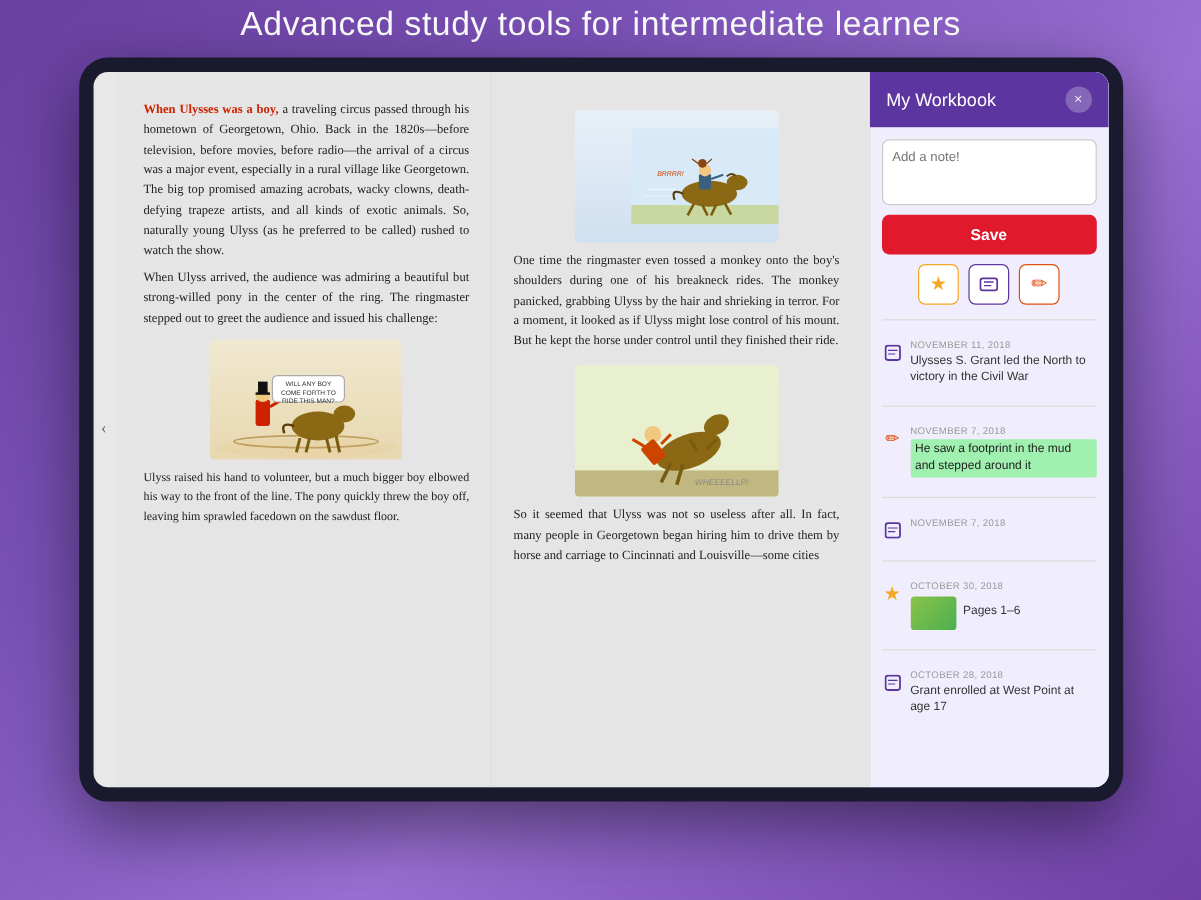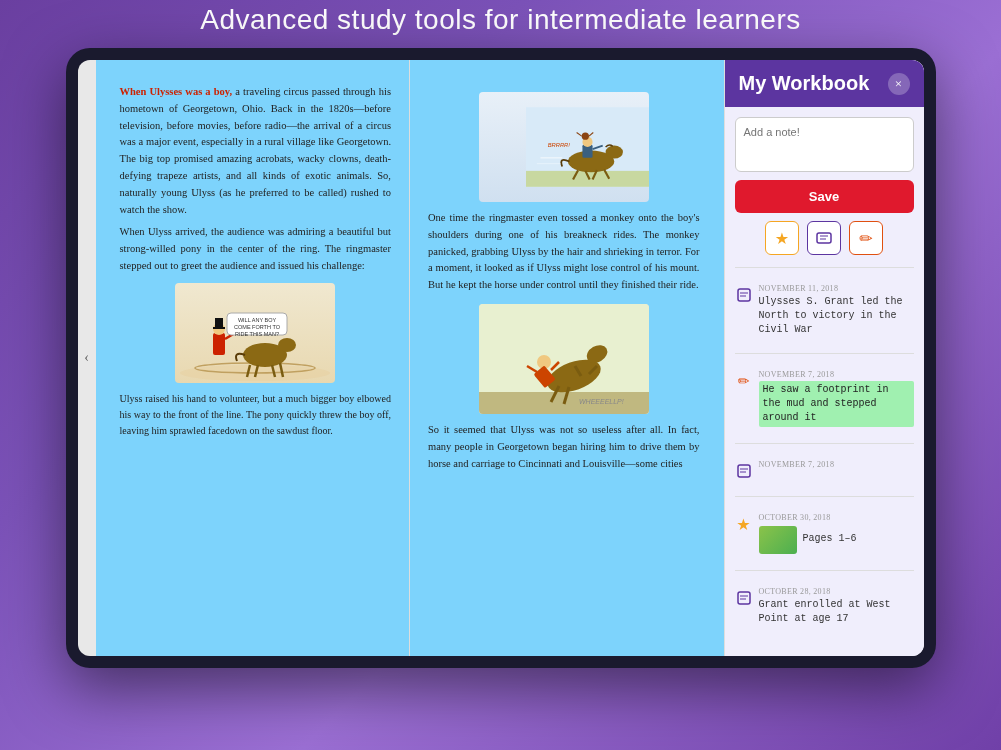--- a/index.html
+++ b/index.html
@@ -43,21 +43,21 @@
       background: white;
       border-radius: 12px;
       display: flex;
       overflow: hidden;
     }
 
     
     .book-area {
       flex: 1;
       display: flex;
-      background: #7dd3fc;
+      background: #e5e5e5;
       overflow: hidden;
     }
 
     .book-left-page {
       flex: 1;
       padding: 24px 18px 20px 24px;
       border-right: 1px solid #ddd;
       font-size: 10.5px;
       line-height: 1.6;
       color: #222;
@@ -148,22 +148,22 @@
       background: #5c35a0;
       color: white;
       padding: 12px 14px;
       display: flex;
       align-items: center;
       justify-content: space-between;
     }
 
     .workbook-title {
       font-family: Arial, sans-serif;
-      font-size: 20px;
-      font-weight: bold;
+      font-size: 15px;
+      font-weight: normal;
     }
 
     .close-btn {
       width: 22px;
       height: 22px;
       border-radius: 50%;
       background: rgba(255,255,255,0.25);
       display: flex;
       align-items: center;
       justify-content: center;
@@ -255,29 +255,29 @@
       font-size: 13px;
     }
 
     .entry-content {
       flex: 1;
     }
 
     .entry-date {
       font-size: 8px;
       color: #999;
-      font-family: Liberation Serif, serif;
+      font-family: Liberation Sans, sans-serif;
       text-transform: uppercase;
       letter-spacing: 0.3px;
       margin-bottom: 2px;
     }
 
     .entry-text {
       font-size: 10px;
-      font-family: Liberation Mono, monospace;
+      font-family: Liberation Sans, sans-serif;
       color: #333;
       line-height: 1.4;
     }
 
     .entry-text.highlighted {
       background: #a0f0b0;
       padding: 2px 4px;
       border-radius: 2px;
       color: #222;
     }

